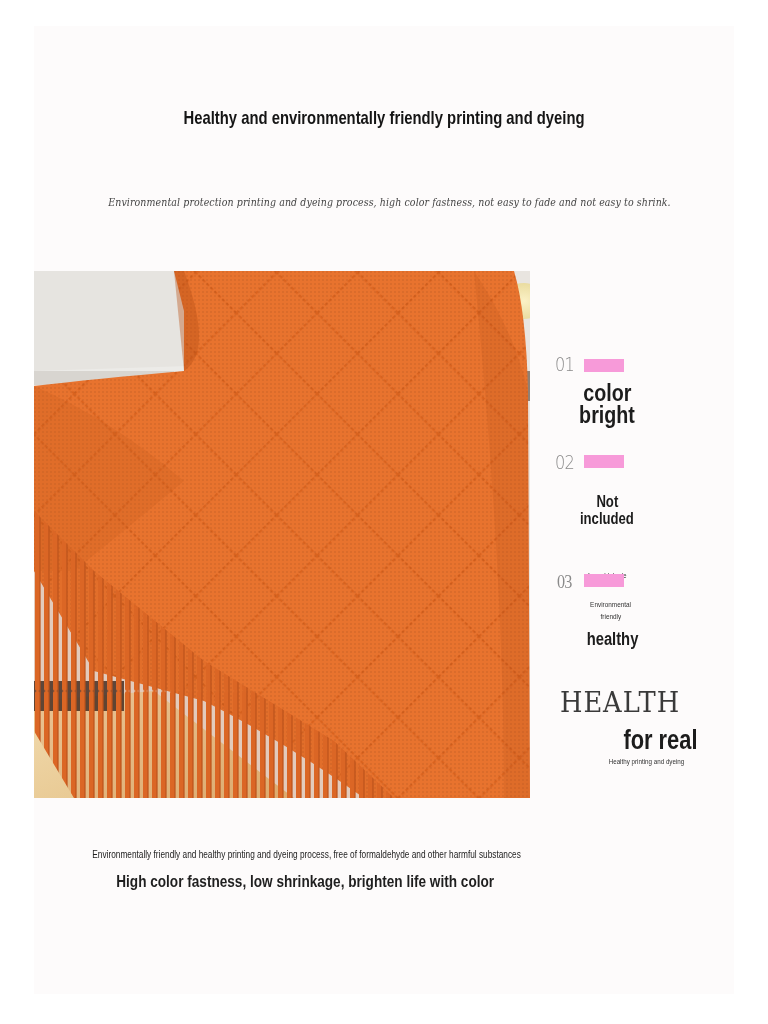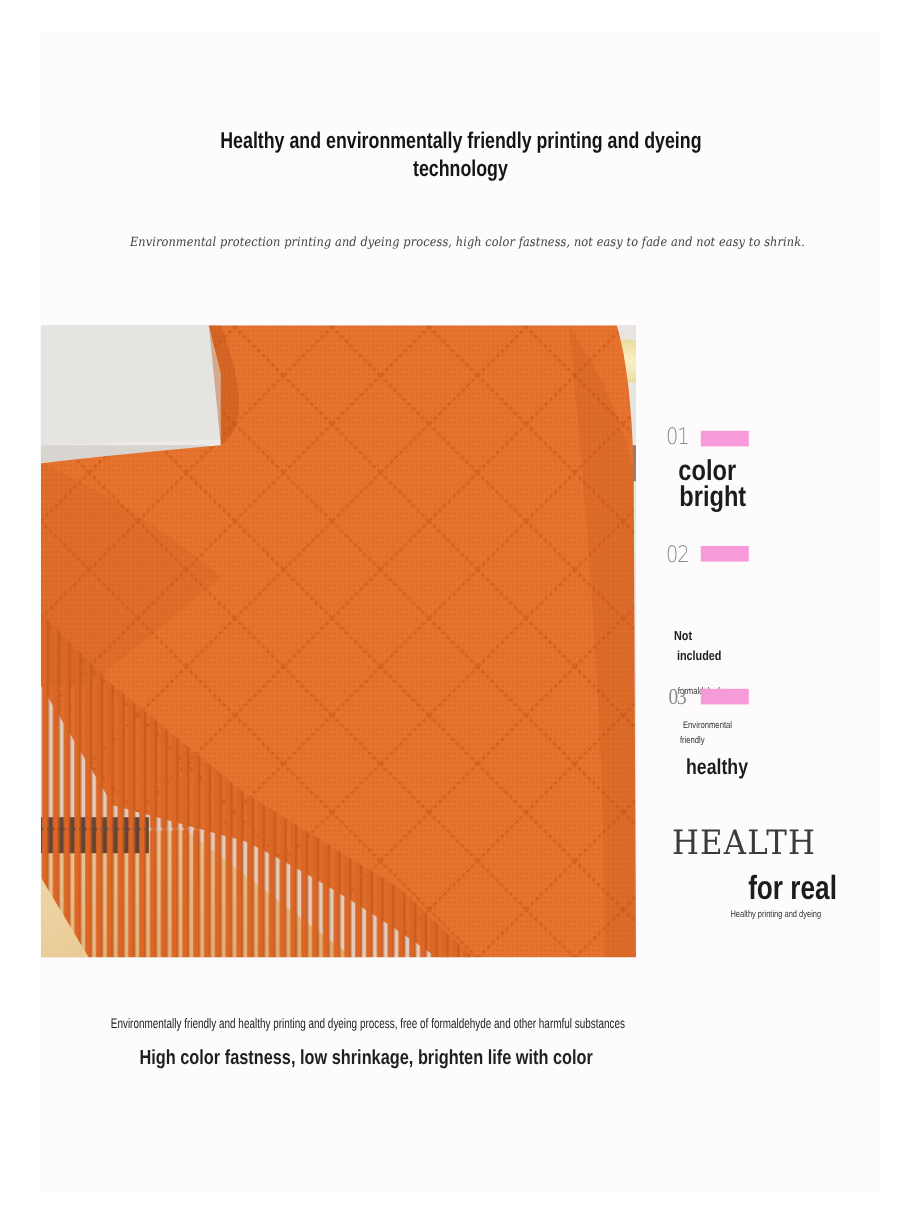--- a/index.html
+++ b/index.html
@@ -46,28 +46,28 @@
     
     .feature-num {
       position: absolute; font-family: "DejaVu Sans", sans-serif; font-weight: 200;
       font-size: 19px; color: #8a8a8a; letter-spacing: -1px;
     }
     .feature-num .cond { transform: scaleX(0.85); transform-origin: left top; }
     .feature-bar {
       position: absolute; width: 40px; height: 13px; background: #f79ad9;
     }
     .feature-text {
-      position: absolute; text-align: left; color: #1c1c1c; white-space: nowrap;
+      position: absolute; text-align: center; color: #1c1c1c; white-space: nowrap;
     }
     .feature-text .cond { transform-origin: center top; }
 
     .f1-title { left: 560px; width: 94px; top: 382px; font-size: 24px; line-height: 22px; font-weight: bold; }
     .f1-title .cond { transform: scaleX(0.82); }
 
-    .f2-title { left: 560px; width: 94px; top: 493px; font-size: 11px; line-height: 17px; font-weight: bold; margin-top: 29px; }
+    .f2-title { left: 560px; width: 94px; top: 493px; font-size: 16px; line-height: 17px; font-weight: bold; }
     .f2-title .cond { transform: scaleX(0.82); }
     .f2-sub { left: 560px; width: 94px; top: 527px; font-size: 8px; line-height: 10px; color: #333; margin-top: 44px; }
     .f2-sub .cond { transform: scaleX(0.8); }
 
     .f3-sub { left: 564px; width: 94px; top: 599px; font-size: 8px; line-height: 12px; color: #333; }
     .f3-sub .cond { transform: scaleX(0.8); }
     .f3-title { left: 566px; width: 94px; top: 628px; font-size: 18px; line-height: 22px; font-weight: bold; }
     .f3-title .cond { transform: scaleX(0.82); }
 
     .health-word {
@@ -98,21 +98,20 @@
     }
     .footer-title .cond { transform: scaleX(0.8); }
   </style>
 </head>
 <body>
 
 <div class="panel"></div>
 
 <div class="header-title">
   <span class="line"><span class="cond">Healthy and environmentally friendly printing and dyeing</span></span>
-  <span class="line"><span class="cond">technology</span></span>
 </div>
 <div class="header-sub">
 </div>
 <div class="header-script">
   <span class="cond">Environmental protection printing and dyeing process, high color fastness, not easy to fade and not easy to shrink.</span>
 </div>
 
 <div class="photo">
   <svg width="496" height="527" viewBox="0 0 496 527" xmlns="http://www.w3.org/2000/svg">
     <defs>

